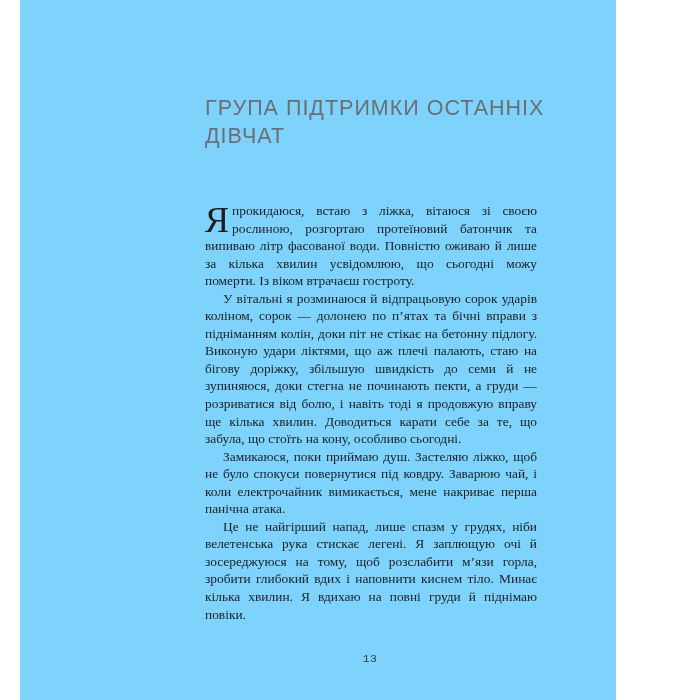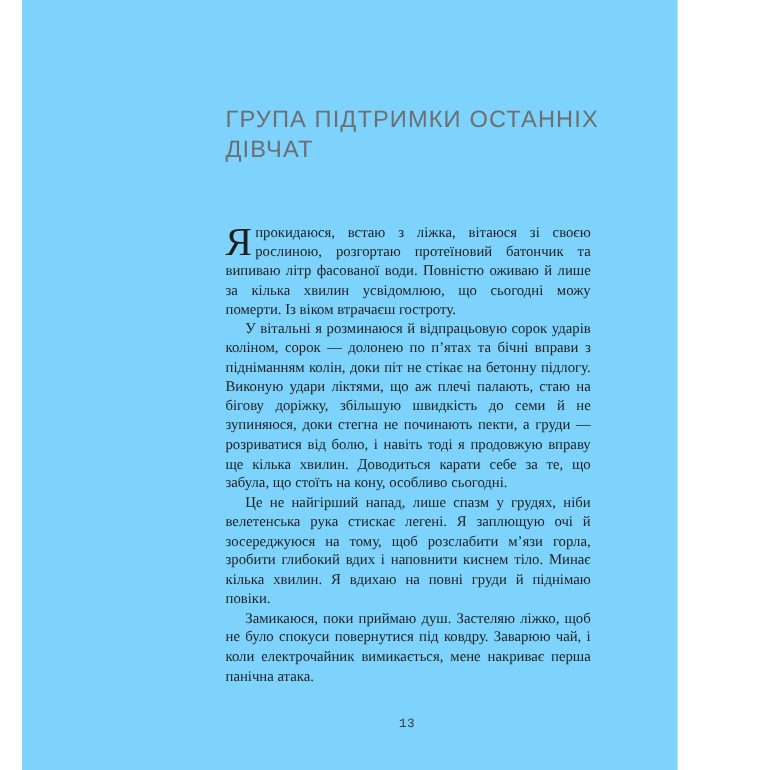--- a/index.html
+++ b/index.html
@@ -93,19 +93,19 @@
 </head>
 <body>
 
 <div class="page">
 
   <h1 class="chapter-title">ГРУПА ПІДТРИМКИ ОСТАННІХ ДІВЧАТ</h1>
 
   <div class="body-block">
     <p class="first">Я прокидаюся, встаю з ліжка, вітаюся зі своєю рослиною, розгортаю протеїновий батончик та випиваю літр фасованої води. Повністю оживаю й лише за кілька хвилин усвідомлюю, що сьогодні можу померти. Із віком втрачаєш гостроту.</p>
     <p>У вітальні я розминаюся й відпрацьовую сорок ударів коліном, сорок — долонею по п’ятах та бічні вправи з підніманням колін, доки піт не стікає на бетонну підлогу. Виконую удари ліктями, що аж плечі палають, стаю на бігову доріжку, збільшую швидкість до семи й не зупиняюся, доки стегна не починають пекти, а груди — розриватися від болю, і навіть тоді я продовжую вправу ще кілька хвилин. Доводиться карати себе за те, що забула, що стоїть на кону, особливо сьогодні.</p>
+    <p>Замикаюся, поки приймаю душ. Застеляю ліжко, щоб не було спокуси повернутися під ковдру. Заварюю чай, і коли електрочайник вимикається, мене накриває перша панічна атака.</p>
     <p>Це не найгірший напад, лише спазм у грудях, ніби велетенська рука стискає легені. Я заплющую очі й зосереджуюся на тому, щоб розслабити м’язи горла, зробити глибокий вдих і наповнити киснем тіло. Минає кілька хвилин. Я вдихаю на повні груди й піднімаю повіки.</p>
-    <p>Замикаюся, поки приймаю душ. Застеляю ліжко, щоб не було спокуси повернутися під ковдру. Заварюю чай, і коли електрочайник вимикається, мене накриває перша панічна атака.</p>
   </div>
 
   <div class="folio">13</div>
 
 </div>
 
 </body></html>

